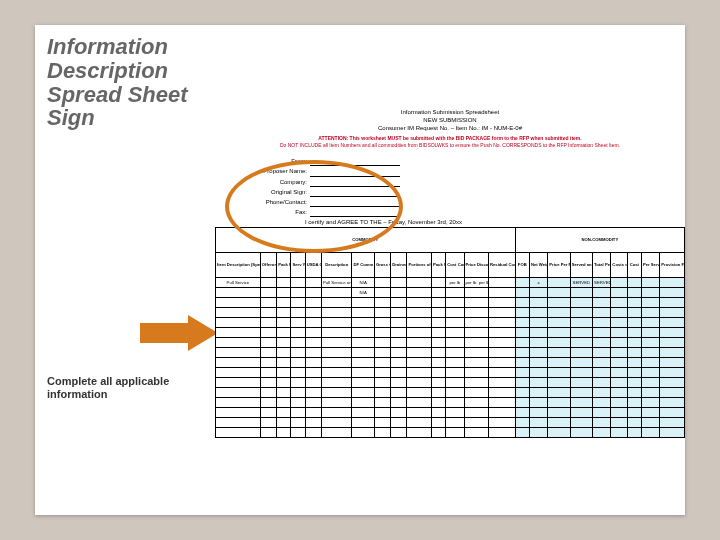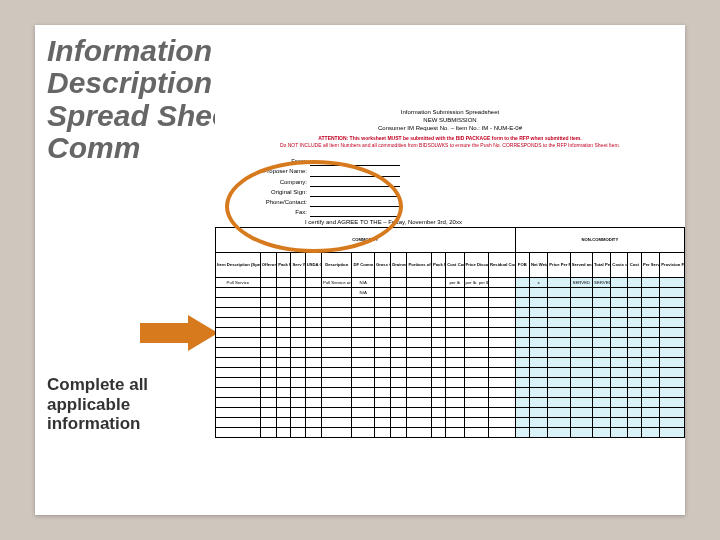--- a/index.html
+++ b/index.html
@@ -1,19 +1,19 @@
 <!DOCTYPE html>
 <html><head>
 <meta charset="utf-8">
 <style>
   html,body{margin:0;padding:0}
   body{width:720px;height:540px;background:#cfc6bd;font-family:Georgia,serif;overflow:hidden}
   .slide{position:absolute;left:35px;top:25px;width:650px;height:490px;background:#fff;box-shadow:0 1px 4px rgba(0,0,0,.25)}
-  .title{position:absolute;left:12px;top:10px;font-family:"Trebuchet MS",Verdana,sans-serif;font-weight:bold;font-style:italic;font-size:30px;line-height:1.08;color:#666}
-  .caption1{position:absolute;left:12px;top:350px;width:130px;font-family:"Trebuchet MS",Verdana,sans-serif;font-weight:bold;font-size:17px;color:#333;line-height:1.15}
+  .title{position:absolute;left:12px;top:10px;font-family:"Trebuchet MS",Verdana,sans-serif;font-weight:bold;font-style:italic;font-size:22px;line-height:1.08;color:#666}
+  .caption1{position:absolute;left:12px;top:350px;width:130px;font-family:"Trebuchet MS",Verdana,sans-serif;font-weight:bold;font-size:11px;color:#333;line-height:1.15}
   .caption2{position:absolute;left:378px;top:155px;width:190px;font-family:"Trebuchet MS",Verdana,sans-serif;font-weight:bold;font-size:14px;color:#333;line-height:1.15}
   .arrow1{position:absolute;left:105px;top:290px}
   .arrow2{position:absolute;left:339px;top:157px}
 
   
   .form{position:absolute;left:180px;top:75px;width:470px;height:408px;background:#fff;font-family:Arial,Helvetica,sans-serif;color:#000}
   .hdr{text-align:center;font-size:6px;line-height:1.35;padding-top:8px}
   .red{color:#c00020;font-size:5px;text-align:center;line-height:1.4;padding:3px 20px}
   .sigblock{font-size:6px;line-height:1.7;padding-left:40px;padding-top:4px}
   .sigblock .lbl{display:inline-block;min-width:52px;text-align:right;margin-right:3px}
@@ -34,21 +34,21 @@
 </style>
 </head>
 <body>
 
 <div class="slide">
 
   <div class="title">
     <span>Information</span><br>
     <span>Description</span><br>
     <span>Spread Sheet</span><br>
-    <span>Comm</span>
+    <span>Sign</span>
   </div>
 
   <div class="caption1">Complete all applicable information</div>
   <div class="caption2">Complete with original signature here</div>
 
   <svg class="arrow1" width="80" height="60">
     <g fill="#d77a1d">
         <rect x="0" y="8" width="48" height="20"></rect>
         <polygon points="48,0 78,18 48,36"></polygon>
       </g>

